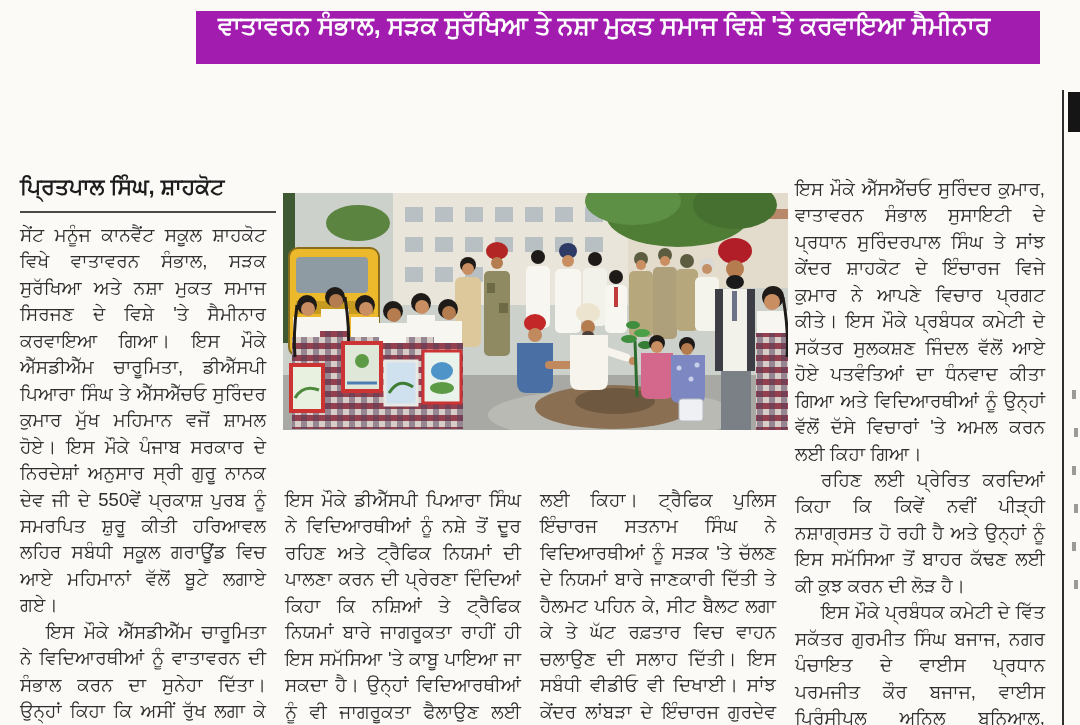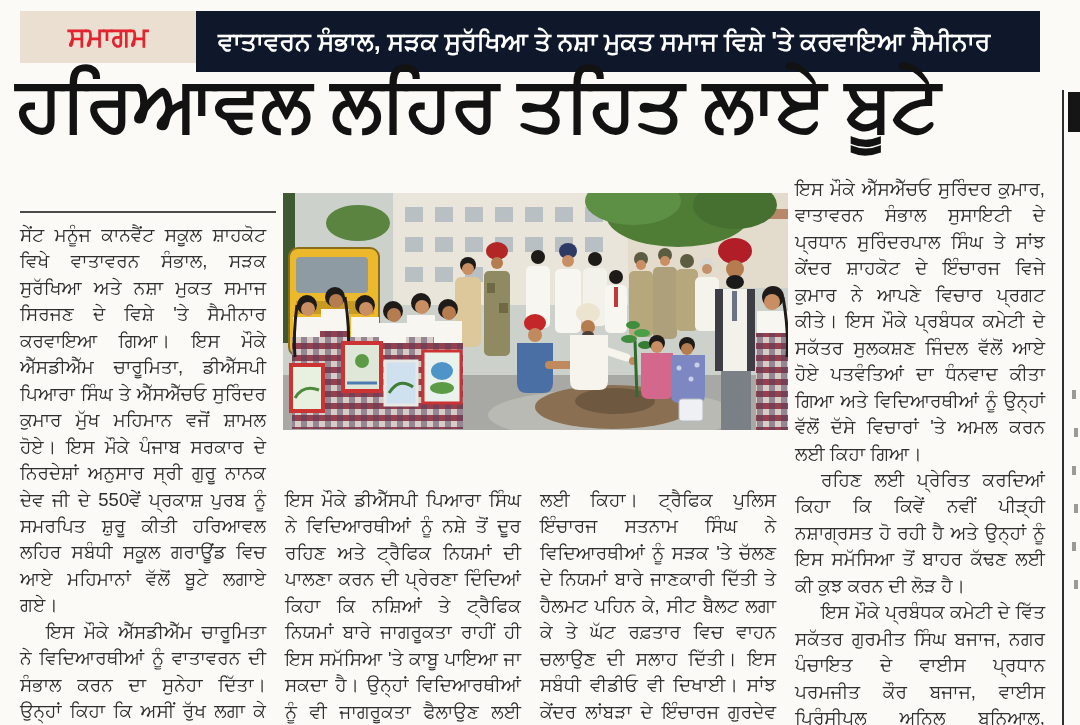--- a/index.html
+++ b/index.html
@@ -9,22 +9,22 @@
     font-family:"Liberation Sans","DejaVu Sans",sans-serif;
     color:#2d2d2d;
   }
   
   .kicker-box{
     position:absolute; left:20px; top:11px; width:176px; height:52px;
     background:#eadfd0; display:flex; align-items:center; justify-content:center;
   }
   .kicker-box span{ color:#e32330; font-weight:bold; font-size:27px; }
   .strap-bar{
-    position:absolute; left:196px; top:11px; width:844px; height:61px;
-    background:#0f172a; display:flex; align-items:center; overflow:hidden;
+    position:absolute; left:196px; top:11px; width:844px; height:53px;
+    background:#a21caf; display:flex; overflow:hidden;
   }
   .strap-bar span{ color:#ffffff; font-weight:bold; font-size:25px; padding:0 22px; white-space:nowrap; }
   
   .headline{
     position:absolute; left:16px; top:56px; width:1040px; margin:0;
     font-size:76px; line-height:1.25; font-weight:bold; color:#121212;
     white-space:nowrap; letter-spacing:-1px;
   }
   
   .byline{
@@ -55,29 +55,26 @@
   
   .edge-rule{ position:absolute; left:1062px; top:90px; width:2px; height:635px; background:#2f2f2f; }
   .edge-notch{ position:absolute; left:1068px; top:92px; width:12px; height:40px; background:#151515; }
   .edge-dash{ position:absolute; width:4px; height:9px; background:#9a9a97; }
 </style>
 </head>
 <body>
 
 <div class="page">
 
-  <div class="kicker-box">
-    <span>ਸਮਾਗਮ</span>
-  </div>
   <div class="strap-bar">
     <span>ਵਾਤਾਵਰਨ ਸੰਭਾਲ, ਸੜਕ ਸੁਰੱਖਿਆ ਤੇ ਨਸ਼ਾ ਮੁਕਤ ਸਮਾਜ ਵਿਸ਼ੇ 'ਤੇ ਕਰਵਾਇਆ ਸੈਮੀਨਾਰ</span>
   </div>
 
-  <h1 class="headline">ਹਰਿਆਵਲ ਲਹਿਰ ਤਹਿਤ ਲਾਏ ਬੂਟੇ</h1>
-
+
+  <div class="byline">ਪ੍ਰਿਤਪਾਲ ਸਿੰਘ, ਸ਼ਾਹਕੋਟ</div>
   <div class="byline-rule"></div>
 
   <figure class="photo">
     <svg width="505" height="237" viewBox="0 0 505 237" xmlns="http://www.w3.org/2000/svg">
       <defs>
         <pattern id="plaid" width="12" height="12" patternUnits="userSpaceOnUse">
           <rect width="12" height="12" fill="#d8ccc8"></rect>
           <rect y="6" width="12" height="6" fill="#94404f"></rect>
           <rect x="6" width="6" height="12" fill="#53405c" opacity="0.5"></rect>
         </pattern>

